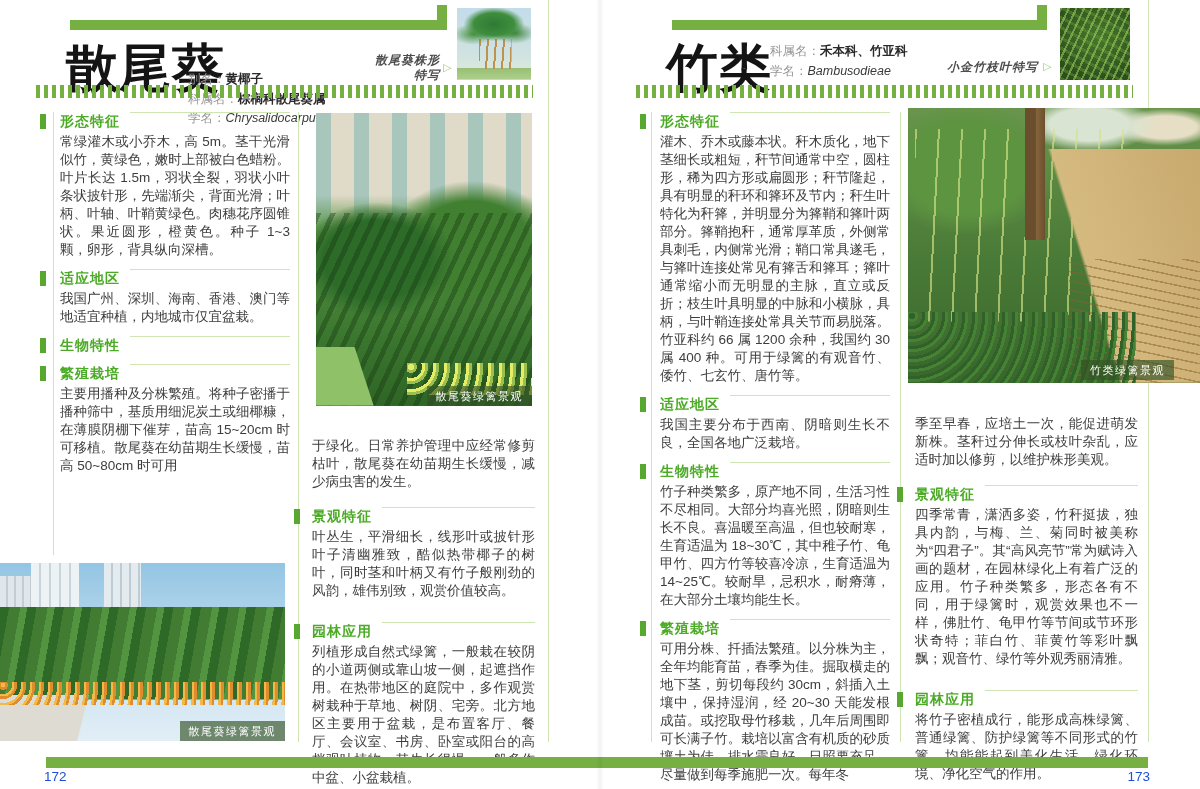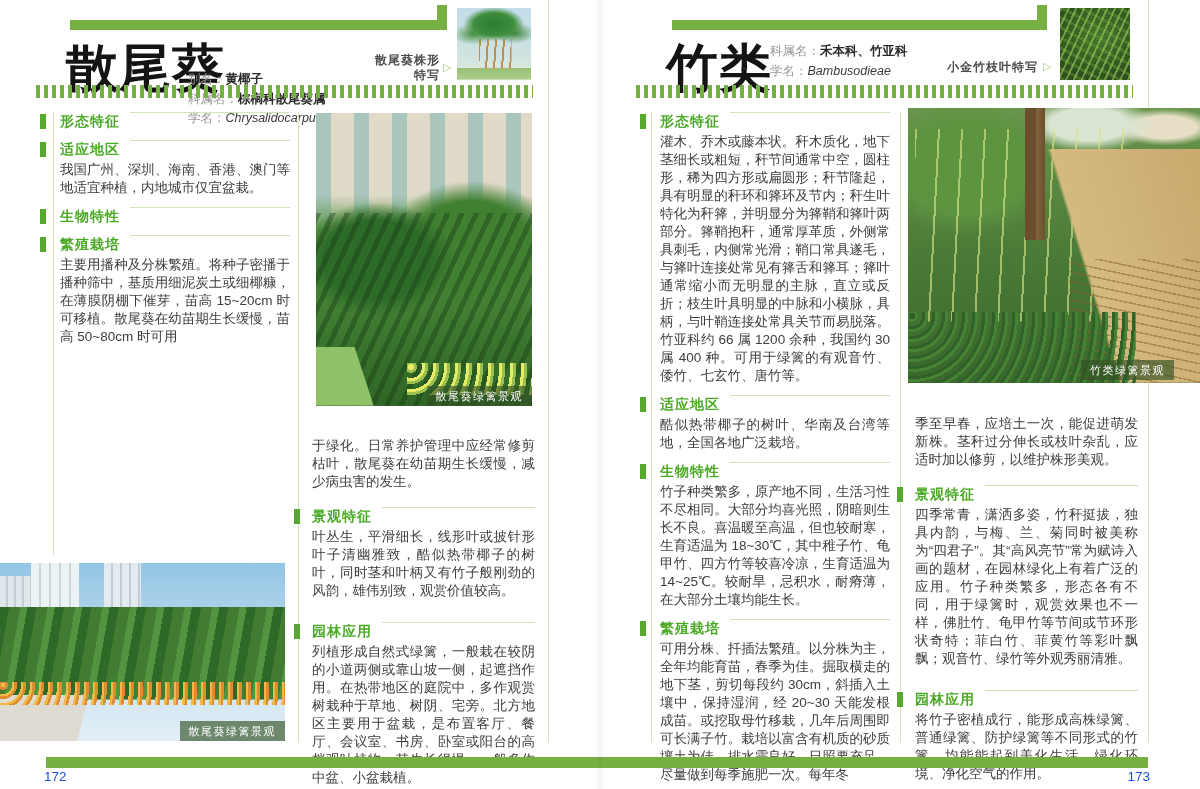--- a/index.html
+++ b/index.html
@@ -24,21 +24,21 @@
   .topbar{position:absolute;left:70px;top:20px;width:368px;height:10px;background:var(--green);}
   .topbar-hook{position:absolute;left:437px;top:5px;width:10px;height:25px;background:var(--green);}
   .title{position:absolute;left:66px;top:34px;font-size:52px;font-weight:bold;color:#141414;letter-spacing:1px;white-space:nowrap;}
   .meta{position:absolute;font-size:12.5px;line-height:19.5px;white-space:nowrap;}
   #page-left .meta{left:188px;top:32px;margin-top:38px;}
   #page-right .meta{left:170px;top:42px;}
   .meta .lbl{color:#979797;}
   .meta .val{color:#2a2a2a;font-weight:bold;}
   .meta .val.it{font-style:italic;font-weight:normal;color:#3a3a3a;}
   .hdr-caption{position:absolute;font-size:12px;font-weight:bold;color:#4d4d4d;
-    text-align:right;line-height:15px;letter-spacing:1px;}
+    text-align:right;line-height:15px;letter-spacing:1px;font-style:italic;}
   #page-left .hdr-caption{left:348px;top:53px;width:92px;}
   #page-right .hdr-caption{left:338px;top:60px;width:100px;}
   .tri{position:absolute;left:443px;font-size:11px;color:#9cc973;}
   #page-left .tri{top:61px;}
   #page-right .tri{top:60px;}
   .stripes{position:absolute;left:36px;top:85px;width:497px;height:13px;
     background:repeating-linear-gradient(90deg,var(--green) 0 4px,rgba(0,0,0,0) 4px 8px);}
 
   
   .vrule{position:absolute;width:1px;background:var(--rule);}
@@ -160,20 +160,21 @@
   <div class="vrule" style="left:298px;top:112px;height:630px;"></div>
   <div class="vrule" style="left:548px;top:0;height:742px;"></div>
 
   <div class="col col1">
     <div class="sec">
       <div class="sec-head">
           <span class="tick"></span>
           <span class="sec-title">形态特征</span>
           <span class="sec-line"></span>
         </div>
+      <p class="sec-body">常绿灌木或小乔木，高 5m。茎干光滑似竹，黄绿色，嫩时上部被白色蜡粉。叶片长达 1.5m，羽状全裂，羽状小叶条状披针形，先端渐尖，背面光滑；叶柄、叶轴、叶鞘黄绿色。肉穗花序圆锥状。果近圆形，橙黄色。种子 1~3 颗，卵形，背具纵向深槽。</p>
     </div>
     <div class="sec">
       <div class="sec-head">
           <span class="tick"></span>
           <span class="sec-title">适应地区</span>
           <span class="sec-line"></span>
         </div>
       <p class="sec-body">我国广州、深圳、海南、香港、澳门等地适宜种植，内地城市仅宜盆栽。</p>
     </div>
     <div class="sec">
@@ -257,21 +258,21 @@
           <span class="sec-line"></span>
         </div>
       <p class="sec-body">灌木、乔木或藤本状。秆木质化，地下茎细长或粗短，秆节间通常中空，圆柱形，稀为四方形或扁圆形；秆节隆起，具有明显的秆环和箨环及节内；秆生叶特化为秆箨，并明显分为箨鞘和箨叶两部分。箨鞘抱秆，通常厚革质，外侧常具刺毛，内侧常光滑；鞘口常具遂毛，与箨叶连接处常见有箨舌和箨耳；箨叶通常缩小而无明显的主脉，直立或反折；枝生叶具明显的中脉和小横脉，具柄，与叶鞘连接处常具关节而易脱落。竹亚科约 66 属 1200 余种，我国约 30 属 400 种。可用于绿篱的有观音竹、倭竹、七玄竹、唐竹等。</p>
     </div>
     <div class="sec">
       <div class="sec-head">
           <span class="tick"></span>
           <span class="sec-title">适应地区</span>
           <span class="sec-line"></span>
         </div>
-      <p class="sec-body">酷似热带椰子的树叶、华南及台湾等地，全国各地广泛栽培。</p>
+      <p class="sec-body">我国主要分布于西南、阴暗则生长不良，全国各地广泛栽培。</p>
     </div>
     <div class="sec">
       <div class="sec-head">
           <span class="tick"></span>
           <span class="sec-title">生物特性</span>
           <span class="sec-line"></span>
         </div>
       <p class="sec-body">竹子种类繁多，原产地不同，生活习性不尽相同。大部分均喜光照，阴暗则生长不良。喜温暖至高温，但也较耐寒，生育适温为 18~30℃，其中稚子竹、龟甲竹、四方竹等较喜冷凉，生育适温为 14~25℃。较耐旱，忌积水，耐瘠薄，在大部分土壤均能生长。</p>
     </div>
     <div class="sec">

